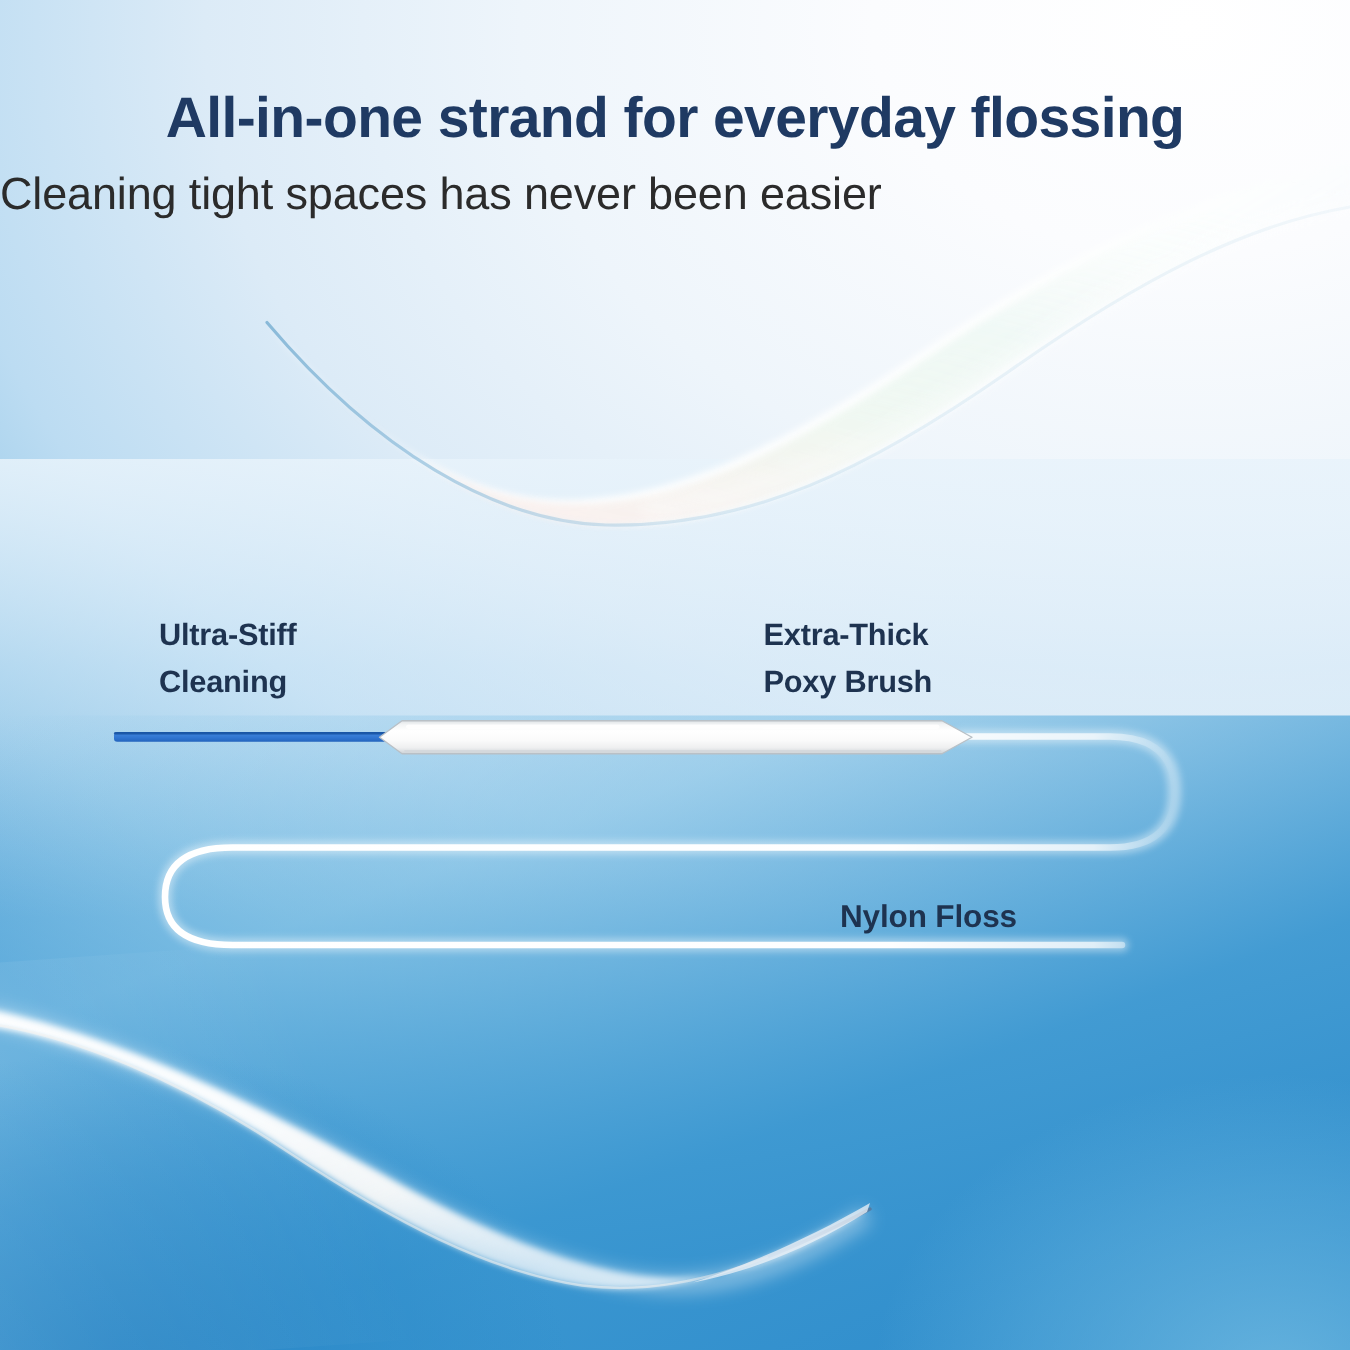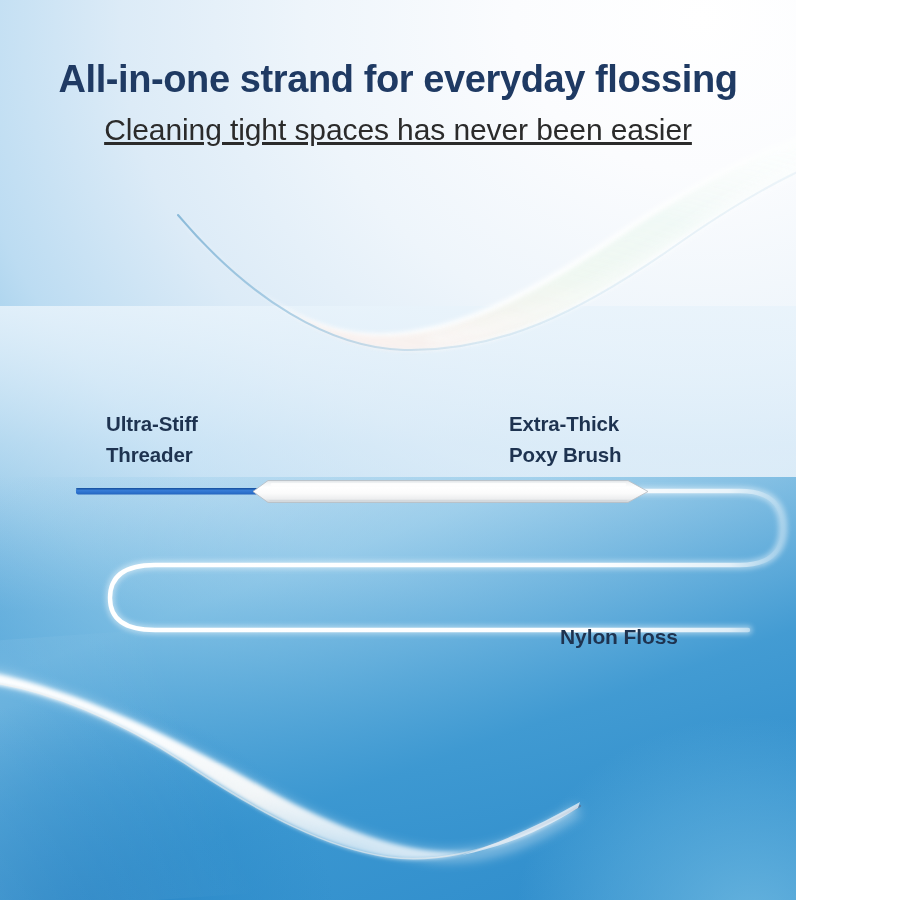--- a/index.html
+++ b/index.html
@@ -3,21 +3,21 @@
 <meta charset="utf-8">
 <title>All-in-one strand for everyday flossing</title>
 <style>
   html, body {
     margin: 0;
     padding: 0;
     background: #ffffff;
   }
   #poster {
     position: relative;
-    width: 796px;
+    width: 900px;
     height: 900px;
     overflow: hidden;
     font-family: "Liberation Sans", sans-serif;
     background: #ffffff;
   }
 
   
   .bg-base {
     position: absolute;
     inset: 0;
@@ -73,48 +73,45 @@
     font-size: 38px;
     font-weight: 700;
     letter-spacing: -0.4px;
     color: #1f3a63;
     white-space: nowrap;
   }
   .subhead {
     position: absolute;
     left: 0; right: 0;
     top: 113px;
-    text-align: center;
     font-size: 30px;
     font-weight: 400;
     letter-spacing: -0.1px;
     color: #2b2b2b;
     white-space: nowrap;
-    text-decoration: underline;
   }
 
   
   .label {
     position: absolute;
     color: #1e3350;
     font-weight: 700;
     font-size: 20.5px;
     line-height: 1.52;
     letter-spacing: -0.15px;
     white-space: pre-line;
   }
   #label-threader { left: 106px; top: 408px; }
   #label-brush    { left: 509px; top: 408px; }
   #label-floss {
     left: 560px; top: 596px;
     font-weight: 600;
     font-size: 21px;
     letter-spacing: -0.1px;
     color: #1e3350;
-    margin-top: 25px;
   }
 
   
   .strand-layer {
     position: absolute;
     inset: 0;
   }
 </style>
 </head>
 <body>
@@ -237,18 +234,18 @@
 
     <g>
       <path d="M 253 491.5
                L 268 480.5 L 628 480.5 L 648 491.5 L 628 502.5 L 268 502.5 Z" fill="url(#brushGrad)" stroke="#b9c0c6" stroke-width="0.9" stroke-linejoin="round"></path>
       <path d="M 272 484.5 L 625 484.5" stroke="#ffffff" stroke-width="2.6" opacity="0.95" stroke-linecap="round"></path>
       <path d="M 270 500.6 L 627 500.6" stroke="#d3d8dc" stroke-width="1.3" opacity="0.8" stroke-linecap="round"></path>
     </g>
   </svg>
 
   <div class="label" id="label-threader">Ultra-Stiff
-Threader</div>
+Cleaning</div>
   <div class="label" id="label-brush">Extra-Thick
 Poxy Brush</div>
   <div class="label" id="label-floss">Nylon Floss</div>
 
 </div>
 
 </body></html>

